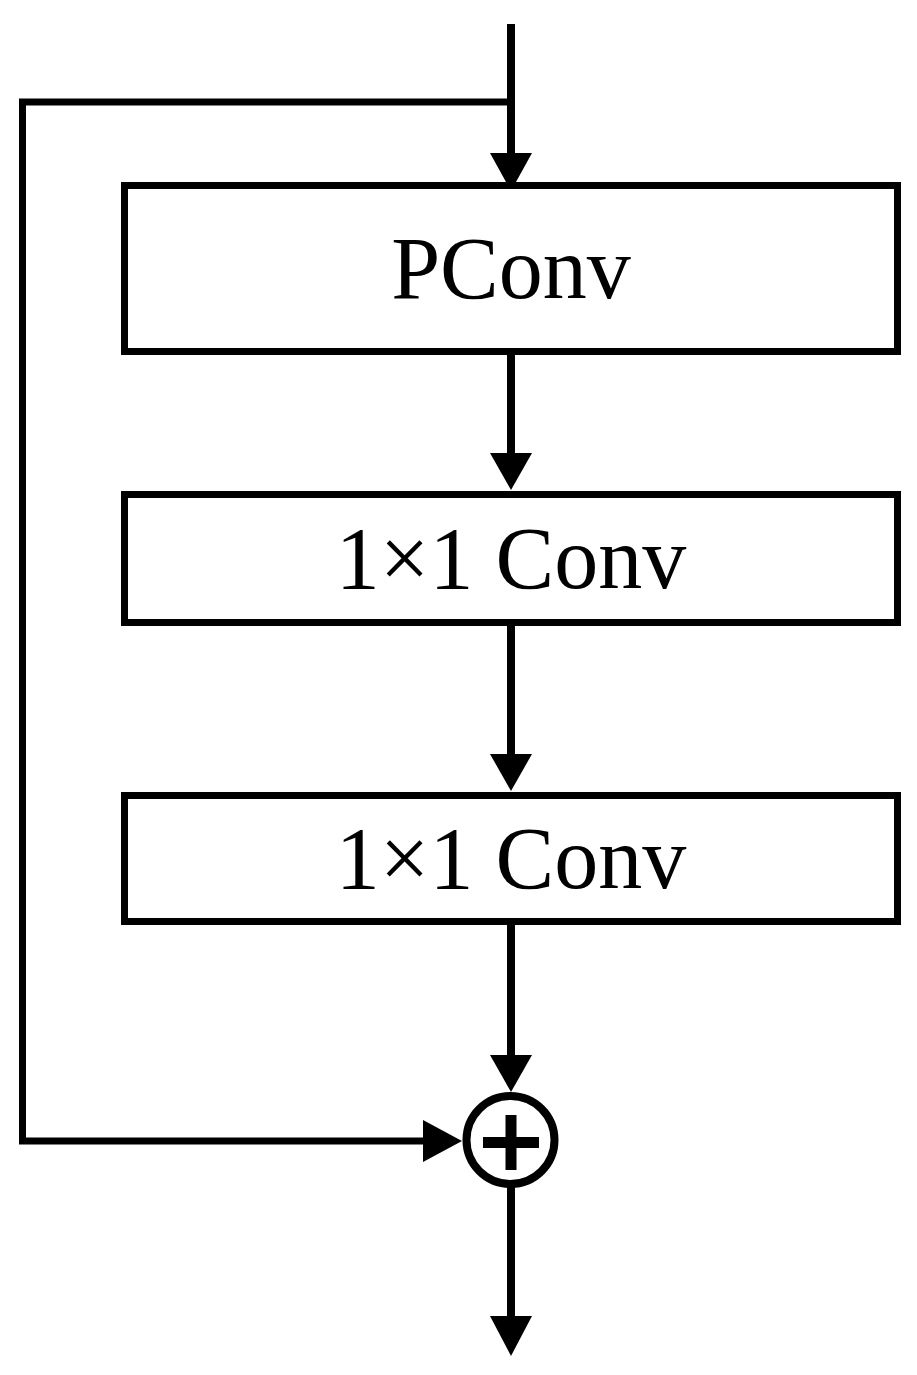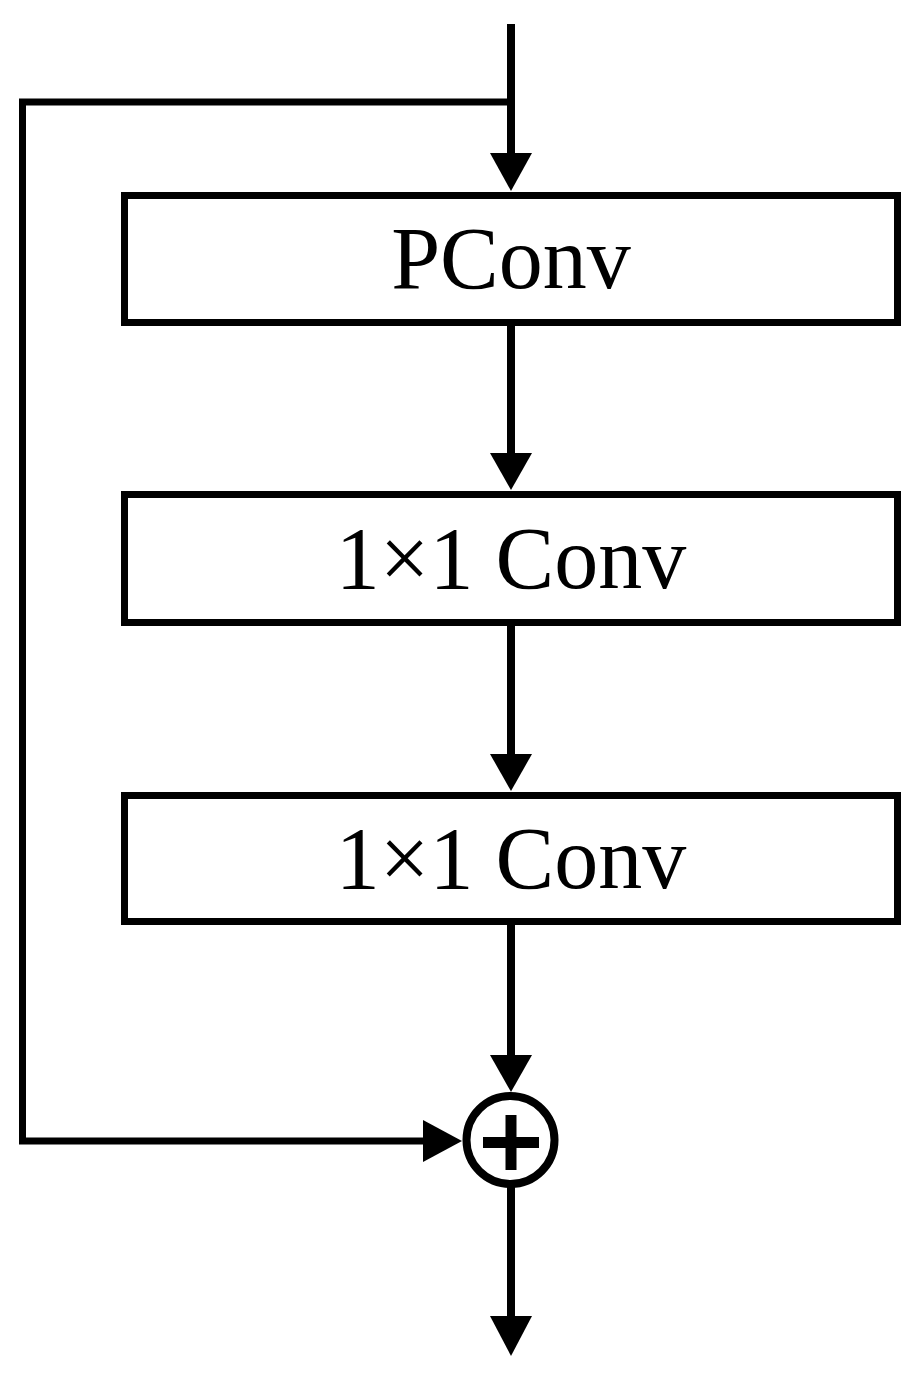--- a/index.html
+++ b/index.html
@@ -28,21 +28,21 @@
     background: #ffffff;
     display: flex;
     align-items: center;
     justify-content: center;
     font-family: "Liberation Serif", "DejaVu Serif", serif;
     font-size: 88px;
     line-height: 1;
     color: #000000;
     white-space: nowrap;
   }
-  .box-pconv  { top: 192px; height: 134px; }
+  .box-pconv  { top: 182px; height: 173px; }
   .box-conv1  { top: 491px; height: 135px; }
   .box-conv2  { top: 792px; height: 133px; }
   .sr-only {
     position: absolute;
     width: 1px;
     height: 1px;
     overflow: hidden;
     clip: rect(0 0 0 0);
     white-space: nowrap;
   }

